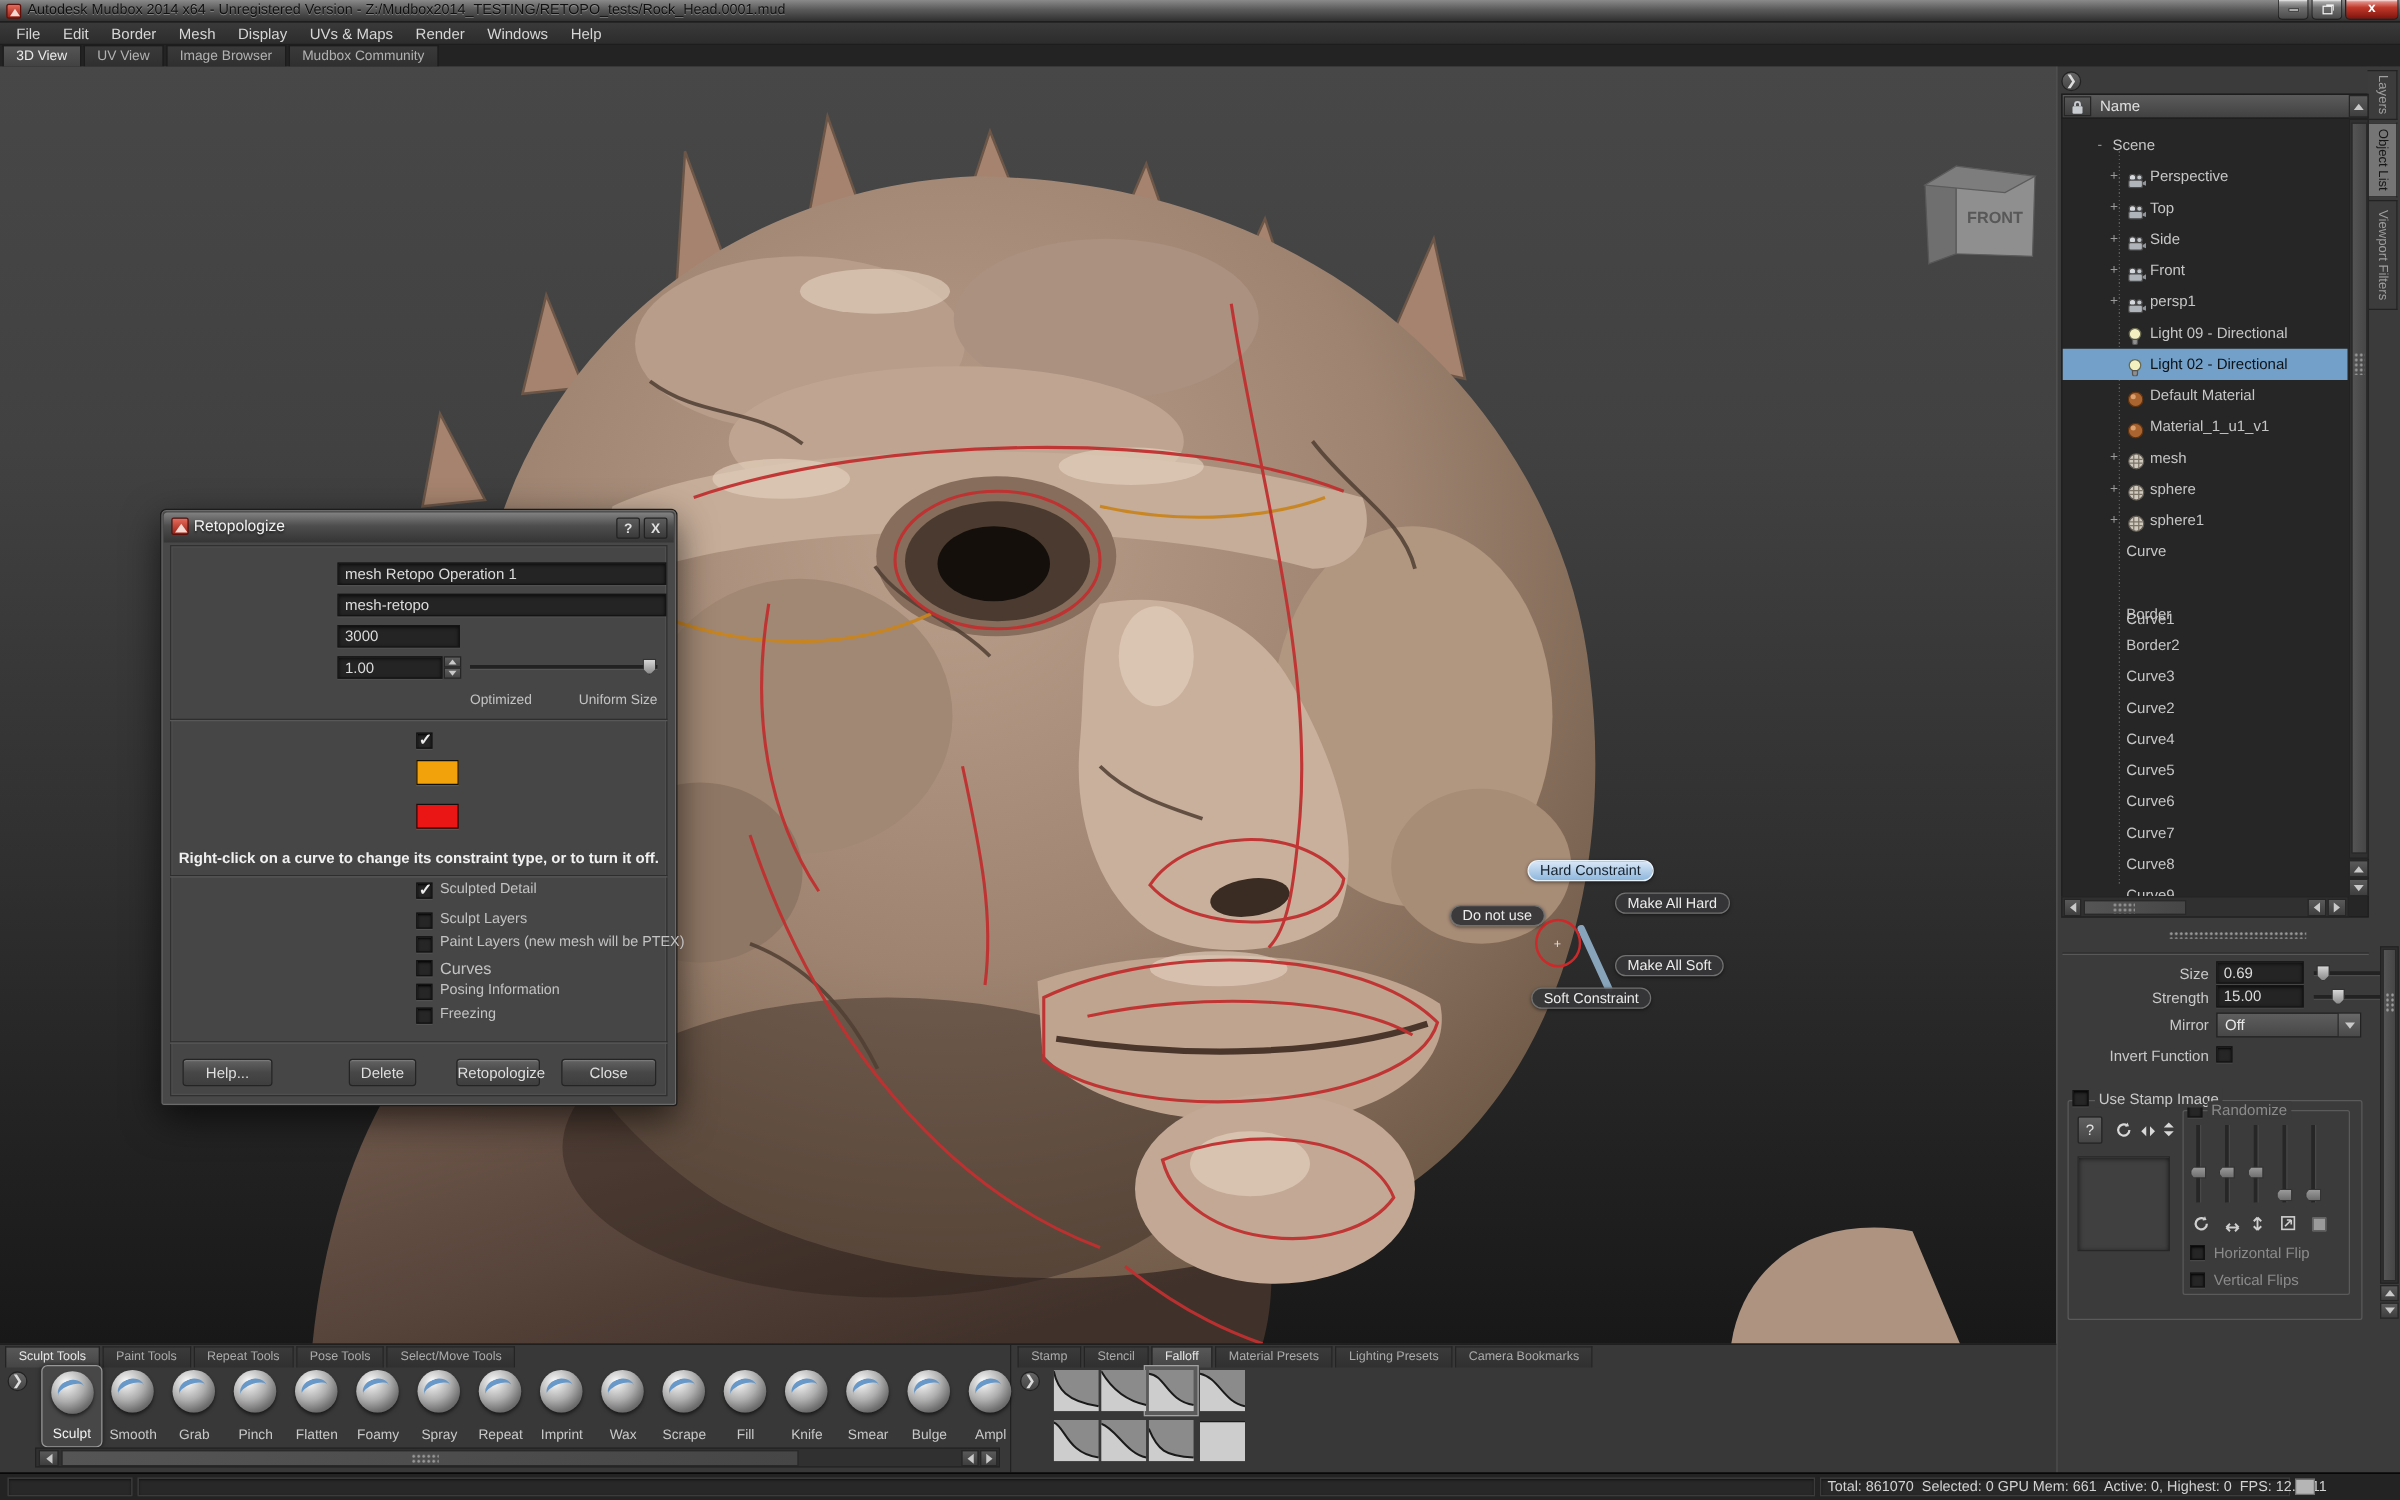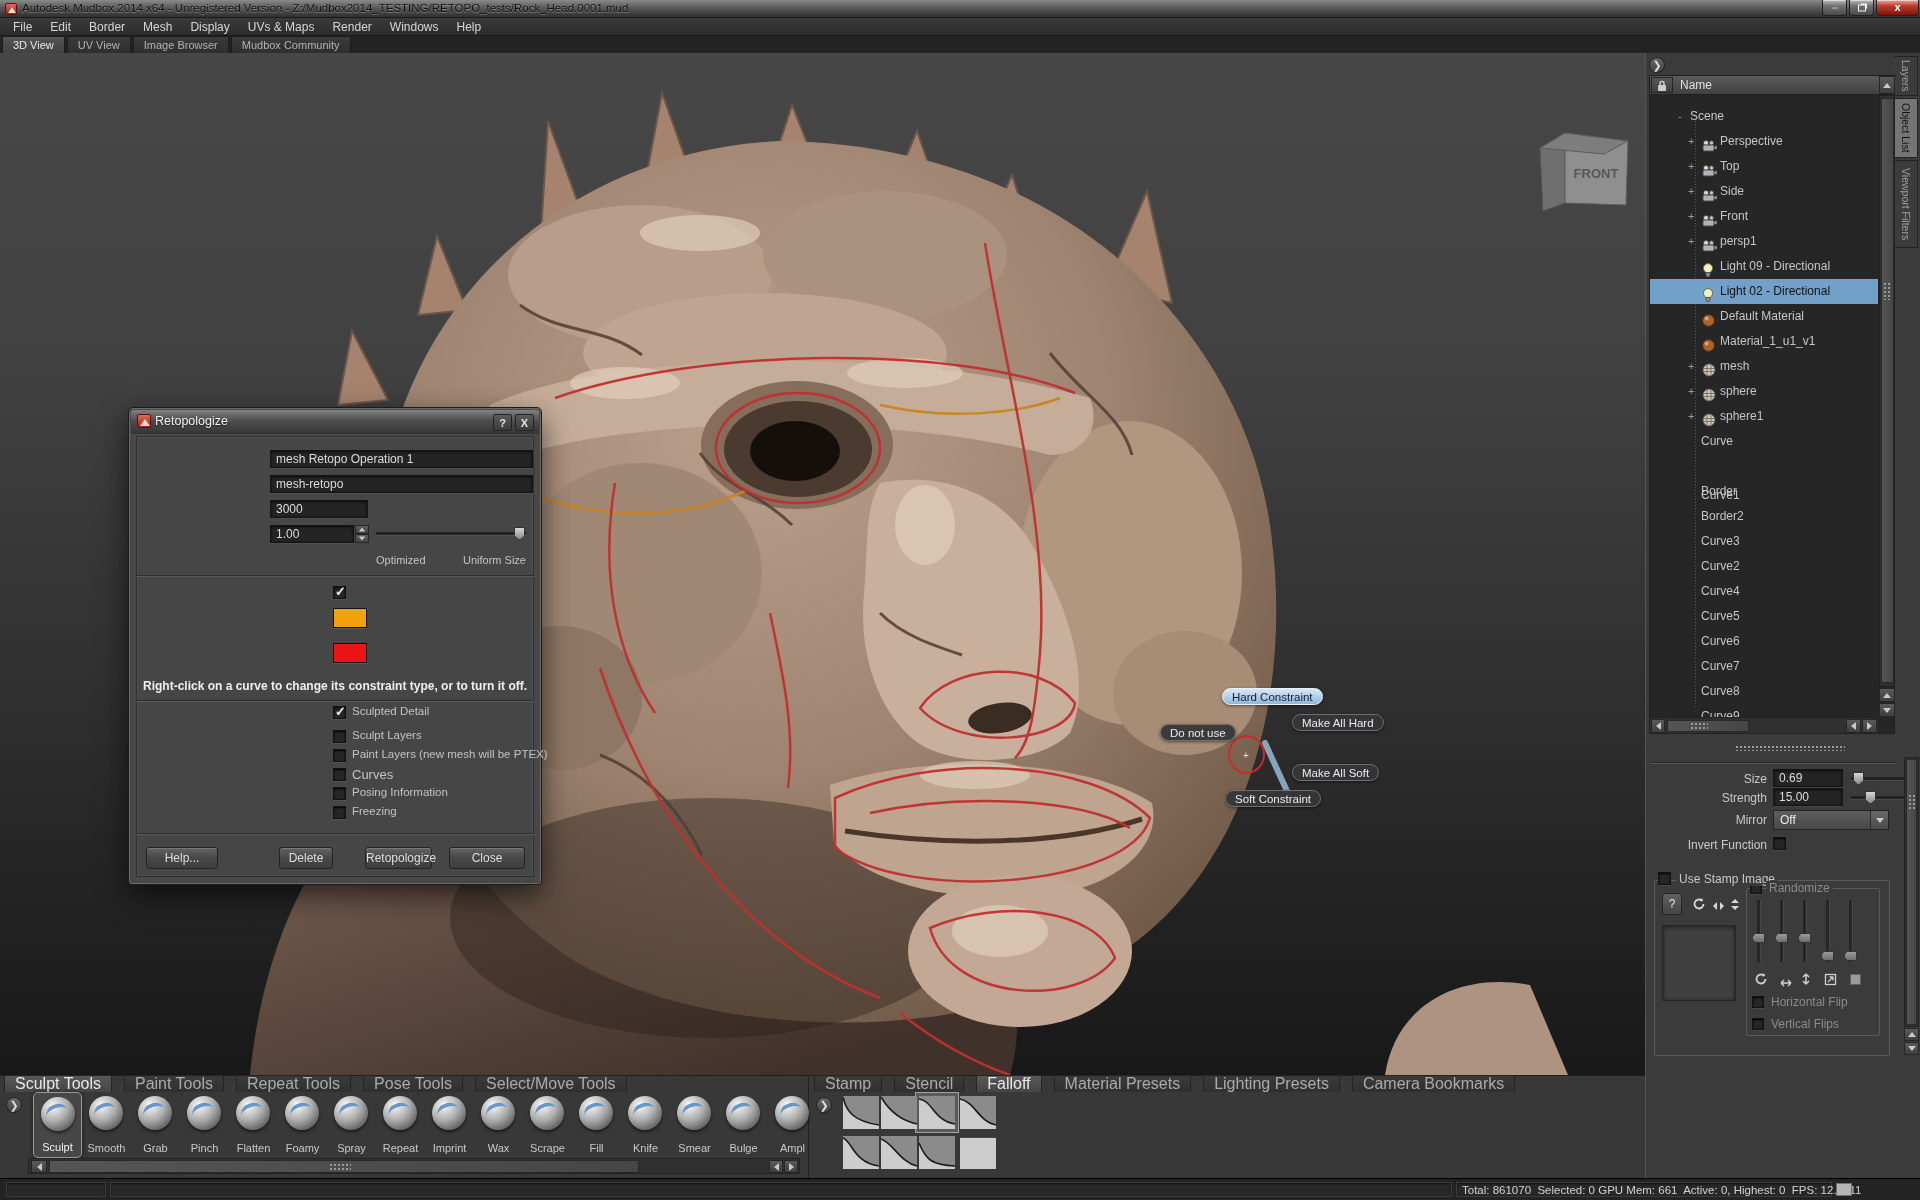--- a/index.html
+++ b/index.html
@@ -64,21 +64,21 @@
 .legend.dim{color:#8b8b8b;}
 .mini-btn{position:absolute;background:linear-gradient(#616161,#454545);border:1px solid #242424;border-radius:2px;color:#e2e2e2;text-align:center;z-index:8;}
 .micon{position:absolute;z-index:8;}
 .vtrack{position:absolute;width:3px;background:#262626;box-shadow:1px 0 0 rgba(255,255,255,.07);z-index:7;}
 .vthumb{position:absolute;width:13px;height:10px;background:linear-gradient(#9a9a9a,#6e6e6e);border:1px solid #333;clip-path:polygon(0 50%,30% 0,100% 0,100% 100%,30% 100%);z-index:8;}
 .sidetab{position:absolute;left:1894px;width:24px;writing-mode:vertical-rl;text-align:center;font-size:10.5px;color:#9f9f9f;background:#3c3c3c;border:1px solid #232323;border-left:none;z-index:6;}
 .sidetab.active{background:#757575;color:#151515;}
 
 #sculpttray{left:0;top:1075px;width:808px;height:103px;background:#383838;border-top:1px solid #1f1f1f;z-index:5;}
 #fallofftray{left:808px;top:1075px;width:837px;height:103px;background:#383838;border-top:1px solid #1f1f1f;border-left:1px solid #222;z-index:5;}
-.btab{position:relative;display:inline-block;height:17px;line-height:16px;padding:0 10px;margin-right:12px;font-size:16px;color:#ababab;background:linear-gradient(#3a3a3a,#303030);border:1px solid #242424;border-bottom:none;}
+.btab{position:relative;display:inline-block;height:17px;line-height:16px;padding:0 10px;margin-right:2px;font-size:10px;color:#ababab;background:linear-gradient(#3a3a3a,#303030);border:1px solid #242424;border-bottom:none;}
 .btab.active{background:linear-gradient(#585858,#454545);color:#e8e8e8;}
 #sculpttabs{position:absolute;left:4px;top:1075px;z-index:6;white-space:nowrap;}
 #fallofftabs{position:absolute;left:814px;top:1075px;z-index:6;white-space:nowrap;}
 .tool-cell{position:absolute;top:1092px;width:49px;height:66px;z-index:6;}
 .tool-cell.active{border:1px solid #989898;border-radius:5px;background:#474747;box-shadow:0 0 4px rgba(0,0,0,.5);}
 .sphere{position:absolute;left:7px;top:4px;width:34px;height:34px;border-radius:50%;background:radial-gradient(circle at 35% 28%,#fff 0%,#dedede 16%,#adadad 45%,#707070 72%,#454545 100%);box-shadow:0 2px 3px rgba(0,0,0,.55);}
 .sphere::after{content:"";position:absolute;left:5px;top:7px;width:22px;height:14px;border-radius:50%;border-top:4px solid rgba(96,148,198,.95);transform:rotate(-20deg);}
 .tool-label{position:absolute;left:0;bottom:4px;width:100%;text-align:center;font-size:11px;color:#c9c9c9;}
 .tool-cell.active .tool-label{color:#f2f2f2;}
 .ftile{position:absolute;z-index:7;}

